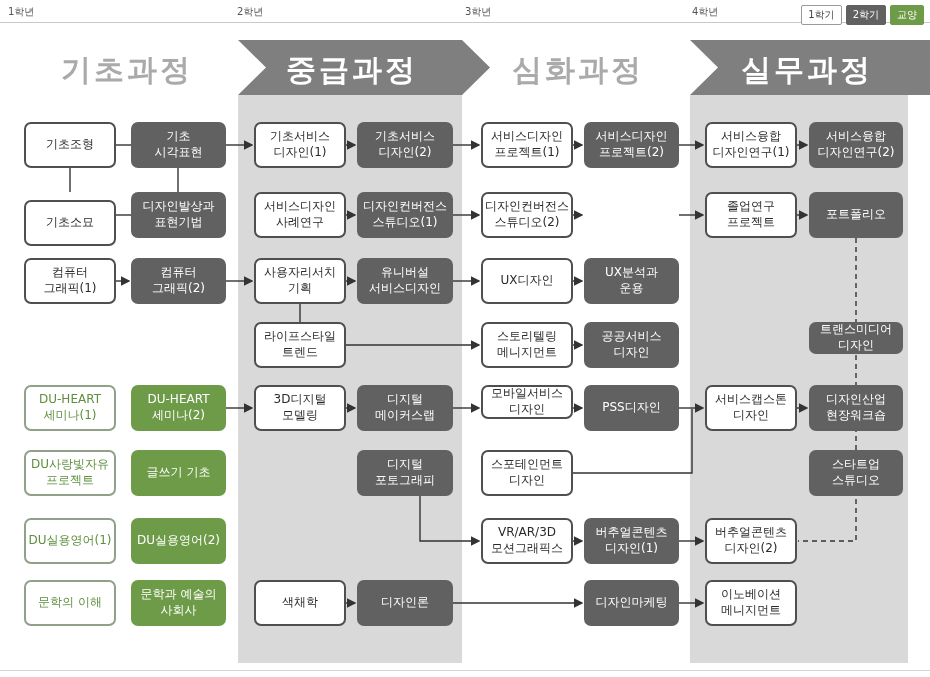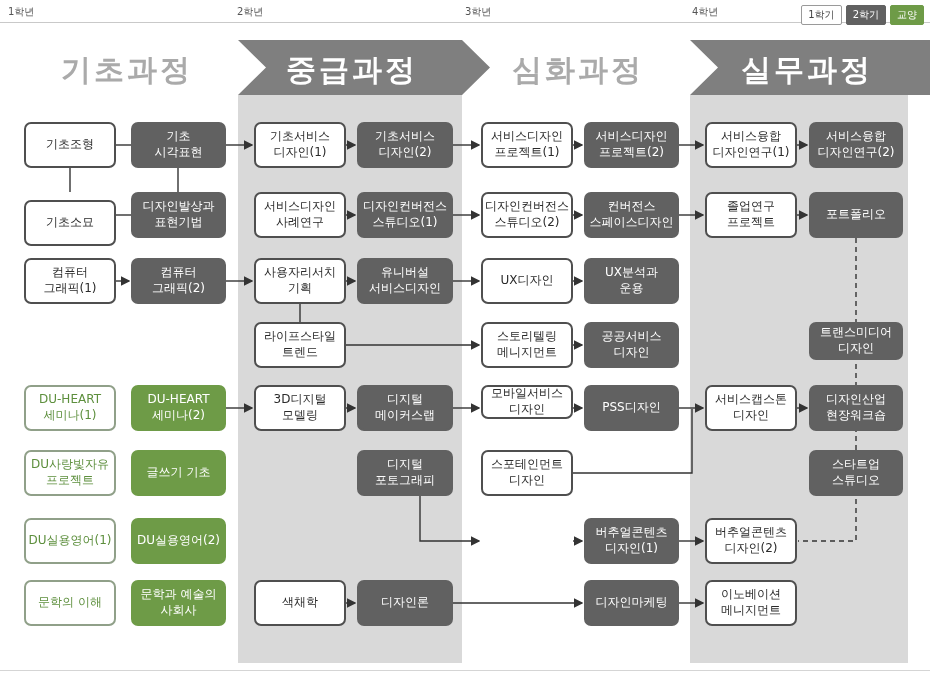--- a/index.html
+++ b/index.html
@@ -149,45 +149,45 @@
       <div class="course dark" style="left: 357px; top: 450px; width: 96px; height: 46px;">디지털
 포토그래피</div>
       <div class="course white" style="left: 254px; top: 580px; width: 92px; height: 46px;">색채학</div>
       <div class="course dark" style="left: 357px; top: 580px; width: 96px; height: 46px;">디자인론</div>
       <div class="course white" style="left: 481px; top: 122px; width: 92px; height: 46px;">서비스디자인
 프로젝트(1)</div>
       <div class="course dark" style="left: 584px; top: 122px; width: 95px; height: 46px;">서비스디자인
 프로젝트(2)</div>
       <div class="course white" style="left: 481px; top: 192px; width: 92px; height: 46px;">디자인컨버전스
 스튜디오(2)</div>
-      <div class="course dark" style="left: 584px; top: 192px; width: 95px; height: 46px;">컨버전스
-스페이스디자인</div>
       <div class="course white" style="left: 481px; top: 258px; width: 92px; height: 46px;">UX디자인</div>
       <div class="course dark" style="left: 584px; top: 258px; width: 95px; height: 46px;">UX분석과
 운용</div>
       <div class="course white" style="left: 481px; top: 322px; width: 92px; height: 46px;">스토리텔링
 메니지먼트</div>
       <div class="course dark" style="left: 584px; top: 322px; width: 95px; height: 46px;">공공서비스
 디자인</div>
       <div class="course white" style="left: 481px; top: 385px; width: 92px; height: 34px;">모바일서비스
 디자인</div>
       <div class="course dark" style="left: 584px; top: 385px; width: 95px; height: 46px;">PSS디자인</div>
       <div class="course white" style="left: 481px; top: 450px; width: 92px; height: 46px;">스포테인먼트
 디자인</div>
+      <div class="course white" style="left: 481px; top: 518px; width: 92px; height: 46px;">VR/AR/3D
+모션그래픽스</div>
       <div class="course dark" style="left: 584px; top: 518px; width: 95px; height: 46px;">버추얼콘텐츠
 디자인(1)</div>
       <div class="course dark" style="left: 584px; top: 580px; width: 95px; height: 46px;">디자인마케팅</div>
       <div class="course white" style="left: 705px; top: 122px; width: 92px; height: 46px;">서비스융합
 디자인연구(1)</div>
       <div class="course dark" style="left: 809px; top: 122px; width: 94px; height: 46px;">서비스융합
 디자인연구(2)</div>
       <div class="course white" style="left: 705px; top: 192px; width: 92px; height: 46px;">졸업연구
 프로젝트</div>
       <div class="course dark" style="left: 809px; top: 192px; width: 94px; height: 46px;">포트폴리오</div>
-      <div class="course dark" style="left: 809px; top: 322px; width: 94px; height: 38px;">트랜스미디어
+      <div class="course dark" style="left: 809px; top: 322px; width: 94px; height: 32px;">트랜스미디어
 디자인</div>
       <div class="course white" style="left: 705px; top: 385px; width: 92px; height: 46px;">서비스캡스톤
 디자인</div>
       <div class="course dark" style="left: 809px; top: 385px; width: 94px; height: 46px;">디자인산업
 현장워크숍</div>
       <div class="course dark" style="left: 809px; top: 450px; width: 94px; height: 46px;">스타트업
 스튜디오</div>
       <div class="course white" style="left: 705px; top: 518px; width: 92px; height: 46px;">버추얼콘텐츠
 디자인(2)</div>
       <div class="course white" style="left: 705px; top: 580px; width: 92px; height: 46px;">이노베이션

